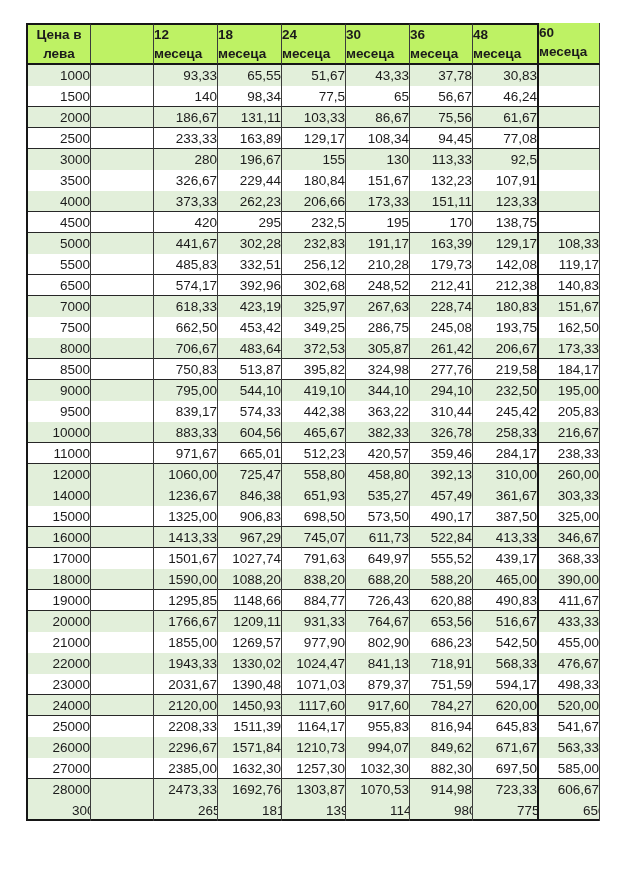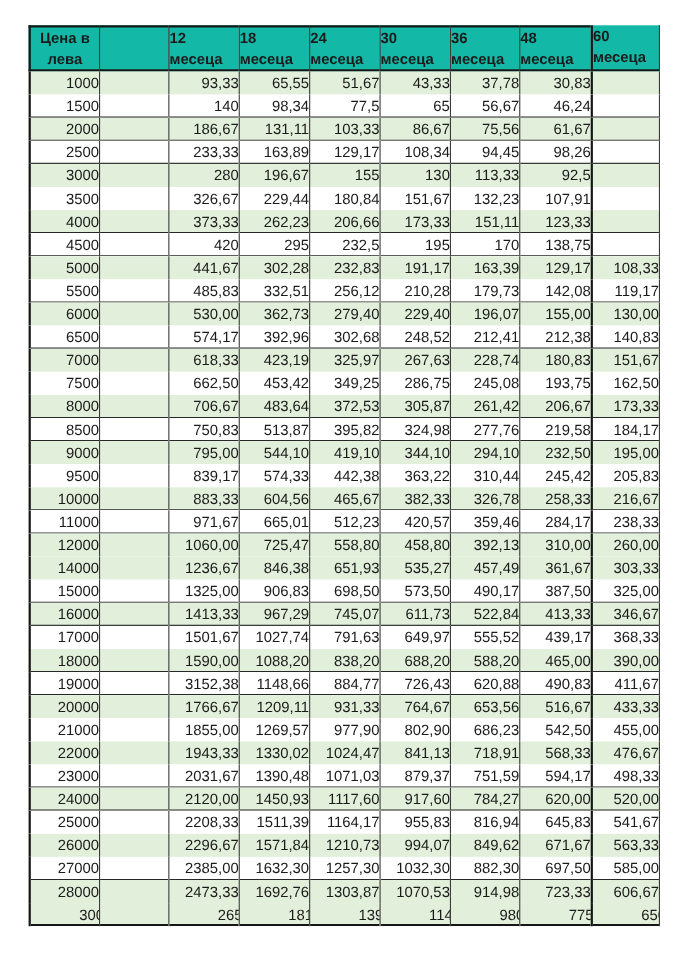--- a/index.html
+++ b/index.html
@@ -20,21 +20,21 @@
   
   th, td { border-left: 1px solid #3b3b3b; }
   .c0 { border-left: 2px solid #161616; }          
   .c8 { border-left: 2px solid #161616;            
         border-right: 1px solid #3b3b3b; }         
   
   th {
     height: 42px; font-weight: 700; text-align: left; vertical-align: top;
     line-height: 19px; padding: 2px 2px 0 7px;
     border-top: 2px solid #161616; border-bottom: 2px solid #161616;
-    background: #14b8a6;
+    background: #bef264;
   }
   th.c0 { text-align: center; padding-left: 0; }
   th.c1 { }
   th.c8 { border-top: none; }                      
   
   td {
     height: 21px; line-height: 20px; text-align: right; padding-right: 7px;
   }
   td.price { padding-right: 8px; }
   tr.green td { background: #e2efda; }
@@ -130,21 +130,21 @@
           <td class="c8">&nbsp;</td>
         </tr>
         <tr class="white darksep">
           <td class="c0 price">2500</td>
           <td class="c1">&nbsp;</td>
           <td class="c2">233,33</td>
           <td class="c3">163,89</td>
           <td class="c4">129,17</td>
           <td class="c5">108,34</td>
           <td class="c6">94,45</td>
-          <td class="c7">98,26</td>
+          <td class="c7">77,08</td>
           <td class="c8">&nbsp;</td>
         </tr>
         <tr class="green">
           <td class="c0 price">3000</td>
           <td class="c1">&nbsp;</td>
           <td class="c2">280</td>
           <td class="c3">196,67</td>
           <td class="c4">155</td>
           <td class="c5">130</td>
           <td class="c6">113,33</td>
@@ -199,31 +199,20 @@
           <td class="c0 price">5500</td>
           <td class="c1">&nbsp;</td>
           <td class="c2">485,83</td>
           <td class="c3">332,51</td>
           <td class="c4">256,12</td>
           <td class="c5">210,28</td>
           <td class="c6">179,73</td>
           <td class="c7">142,08</td>
           <td class="c8">119,17</td>
         </tr>
-        <tr class="green">
-          <td class="c0 price">6000</td>
-          <td class="c1">&nbsp;</td>
-          <td class="c2">530,00</td>
-          <td class="c3">362,73</td>
-          <td class="c4">279,40</td>
-          <td class="c5">229,40</td>
-          <td class="c6">196,07</td>
-          <td class="c7">155,00</td>
-          <td class="c8">130,00</td>
-        </tr>
         <tr class="white darksep">
           <td class="c0 price">6500</td>
           <td class="c1">&nbsp;</td>
           <td class="c2">574,17</td>
           <td class="c3">392,96</td>
           <td class="c4">302,68</td>
           <td class="c5">248,52</td>
           <td class="c6">212,41</td>
           <td class="c7">212,38</td>
           <td class="c8">140,83</td>
@@ -378,21 +367,21 @@
           <td class="c3">1088,20</td>
           <td class="c4">838,20</td>
           <td class="c5">688,20</td>
           <td class="c6">588,20</td>
           <td class="c7">465,00</td>
           <td class="c8">390,00</td>
         </tr>
         <tr class="white darksep">
           <td class="c0 price">19000</td>
           <td class="c1">&nbsp;</td>
-          <td class="c2">3152,38</td>
+          <td class="c2">1295,85</td>
           <td class="c3">1148,66</td>
           <td class="c4">884,77</td>
           <td class="c5">726,43</td>
           <td class="c6">620,88</td>
           <td class="c7">490,83</td>
           <td class="c8">411,67</td>
         </tr>
         <tr class="green">
           <td class="c0 price">20000</td>
           <td class="c1">&nbsp;</td>

